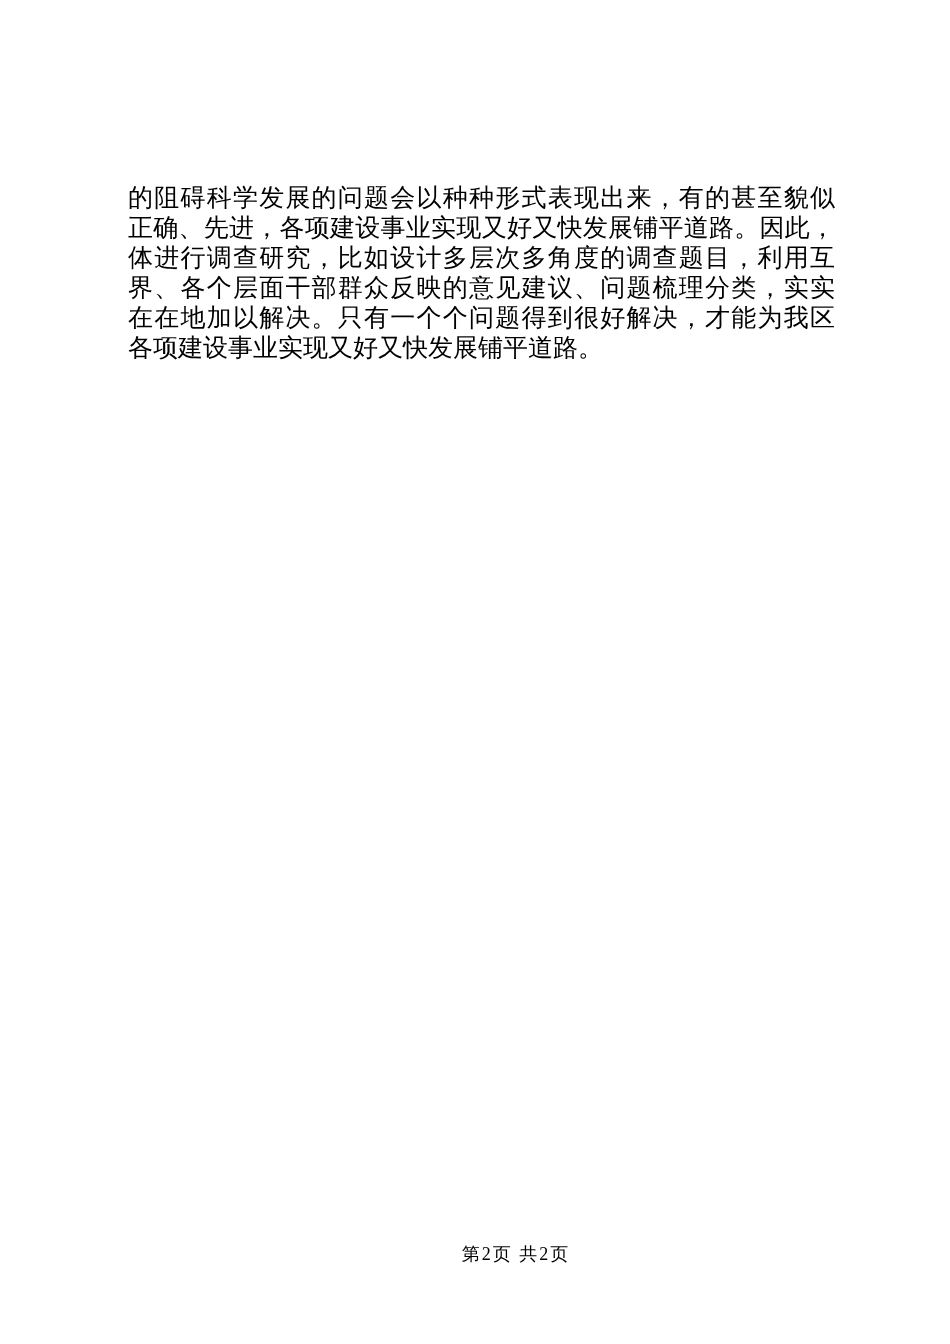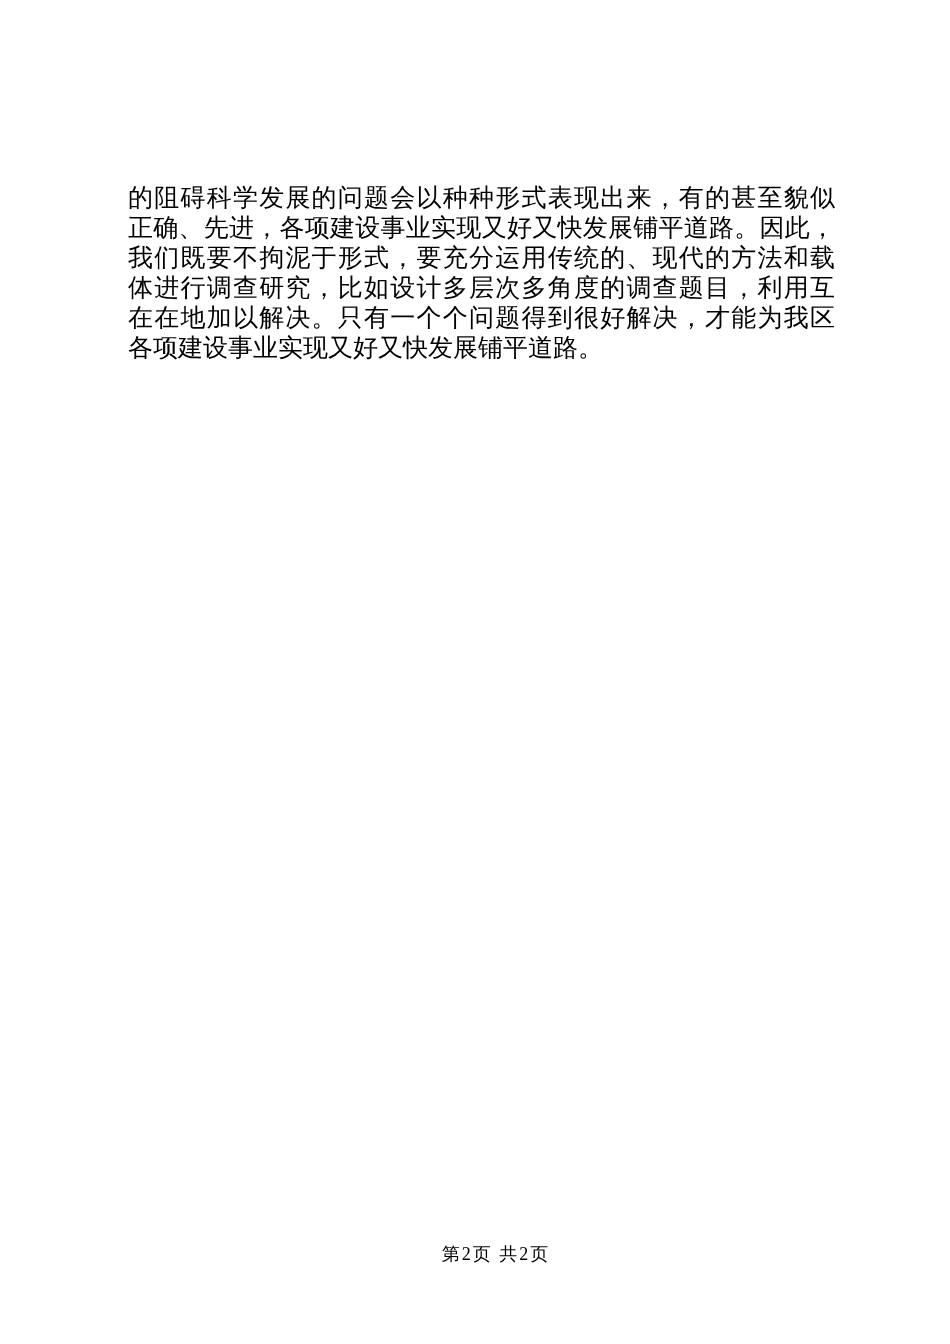--- a/index.html
+++ b/index.html
@@ -38,37 +38,37 @@
     text-align-last: justify;
     white-space: normal;
     overflow: hidden;
   }
   .text-line-last {
     text-align: center;
     text-align-last: left;
   }
   .footer {
     position: absolute;
-    left: 496px;
+    left: 516px;
     top: 1242px;
     transform: translateX(-50%);
     font-size: 18px;
     letter-spacing: 2px;
     color: #000000;
     white-space: nowrap;
   }
 </style>
 </head>
 <body>
 
 <div class="page">
   <div class="body-text">
       <div class="text-line">的阻碍科学发展的问题会以种种形式表现出来，有的甚至貌似</div>
       <div class="text-line">正确、先进，各项建设事业实现又好又快发展铺平道路。因此，</div>
-      <div class="text-line">我们既要不拘泥于形式，要充分运用传统的、现代的方法和载</div>
       <div class="text-line">体进行调查研究，比如设计多层次多角度的调查题目，利用互</div>
+      <div class="text-line">界、各个层面干部群众反映的意见建议、问题梳理分类，实实</div>
       <div class="text-line">在在地加以解决。只有一个个问题得到很好解决，才能为我区</div>
       <div class="text-line text-line-last">各项建设事业实现又好又快发展铺平道路。</div>
     </div>
   <div class="footer">
     <span>第2页 共2页</span>
   </div>
 </div>
 
 </body></html>

